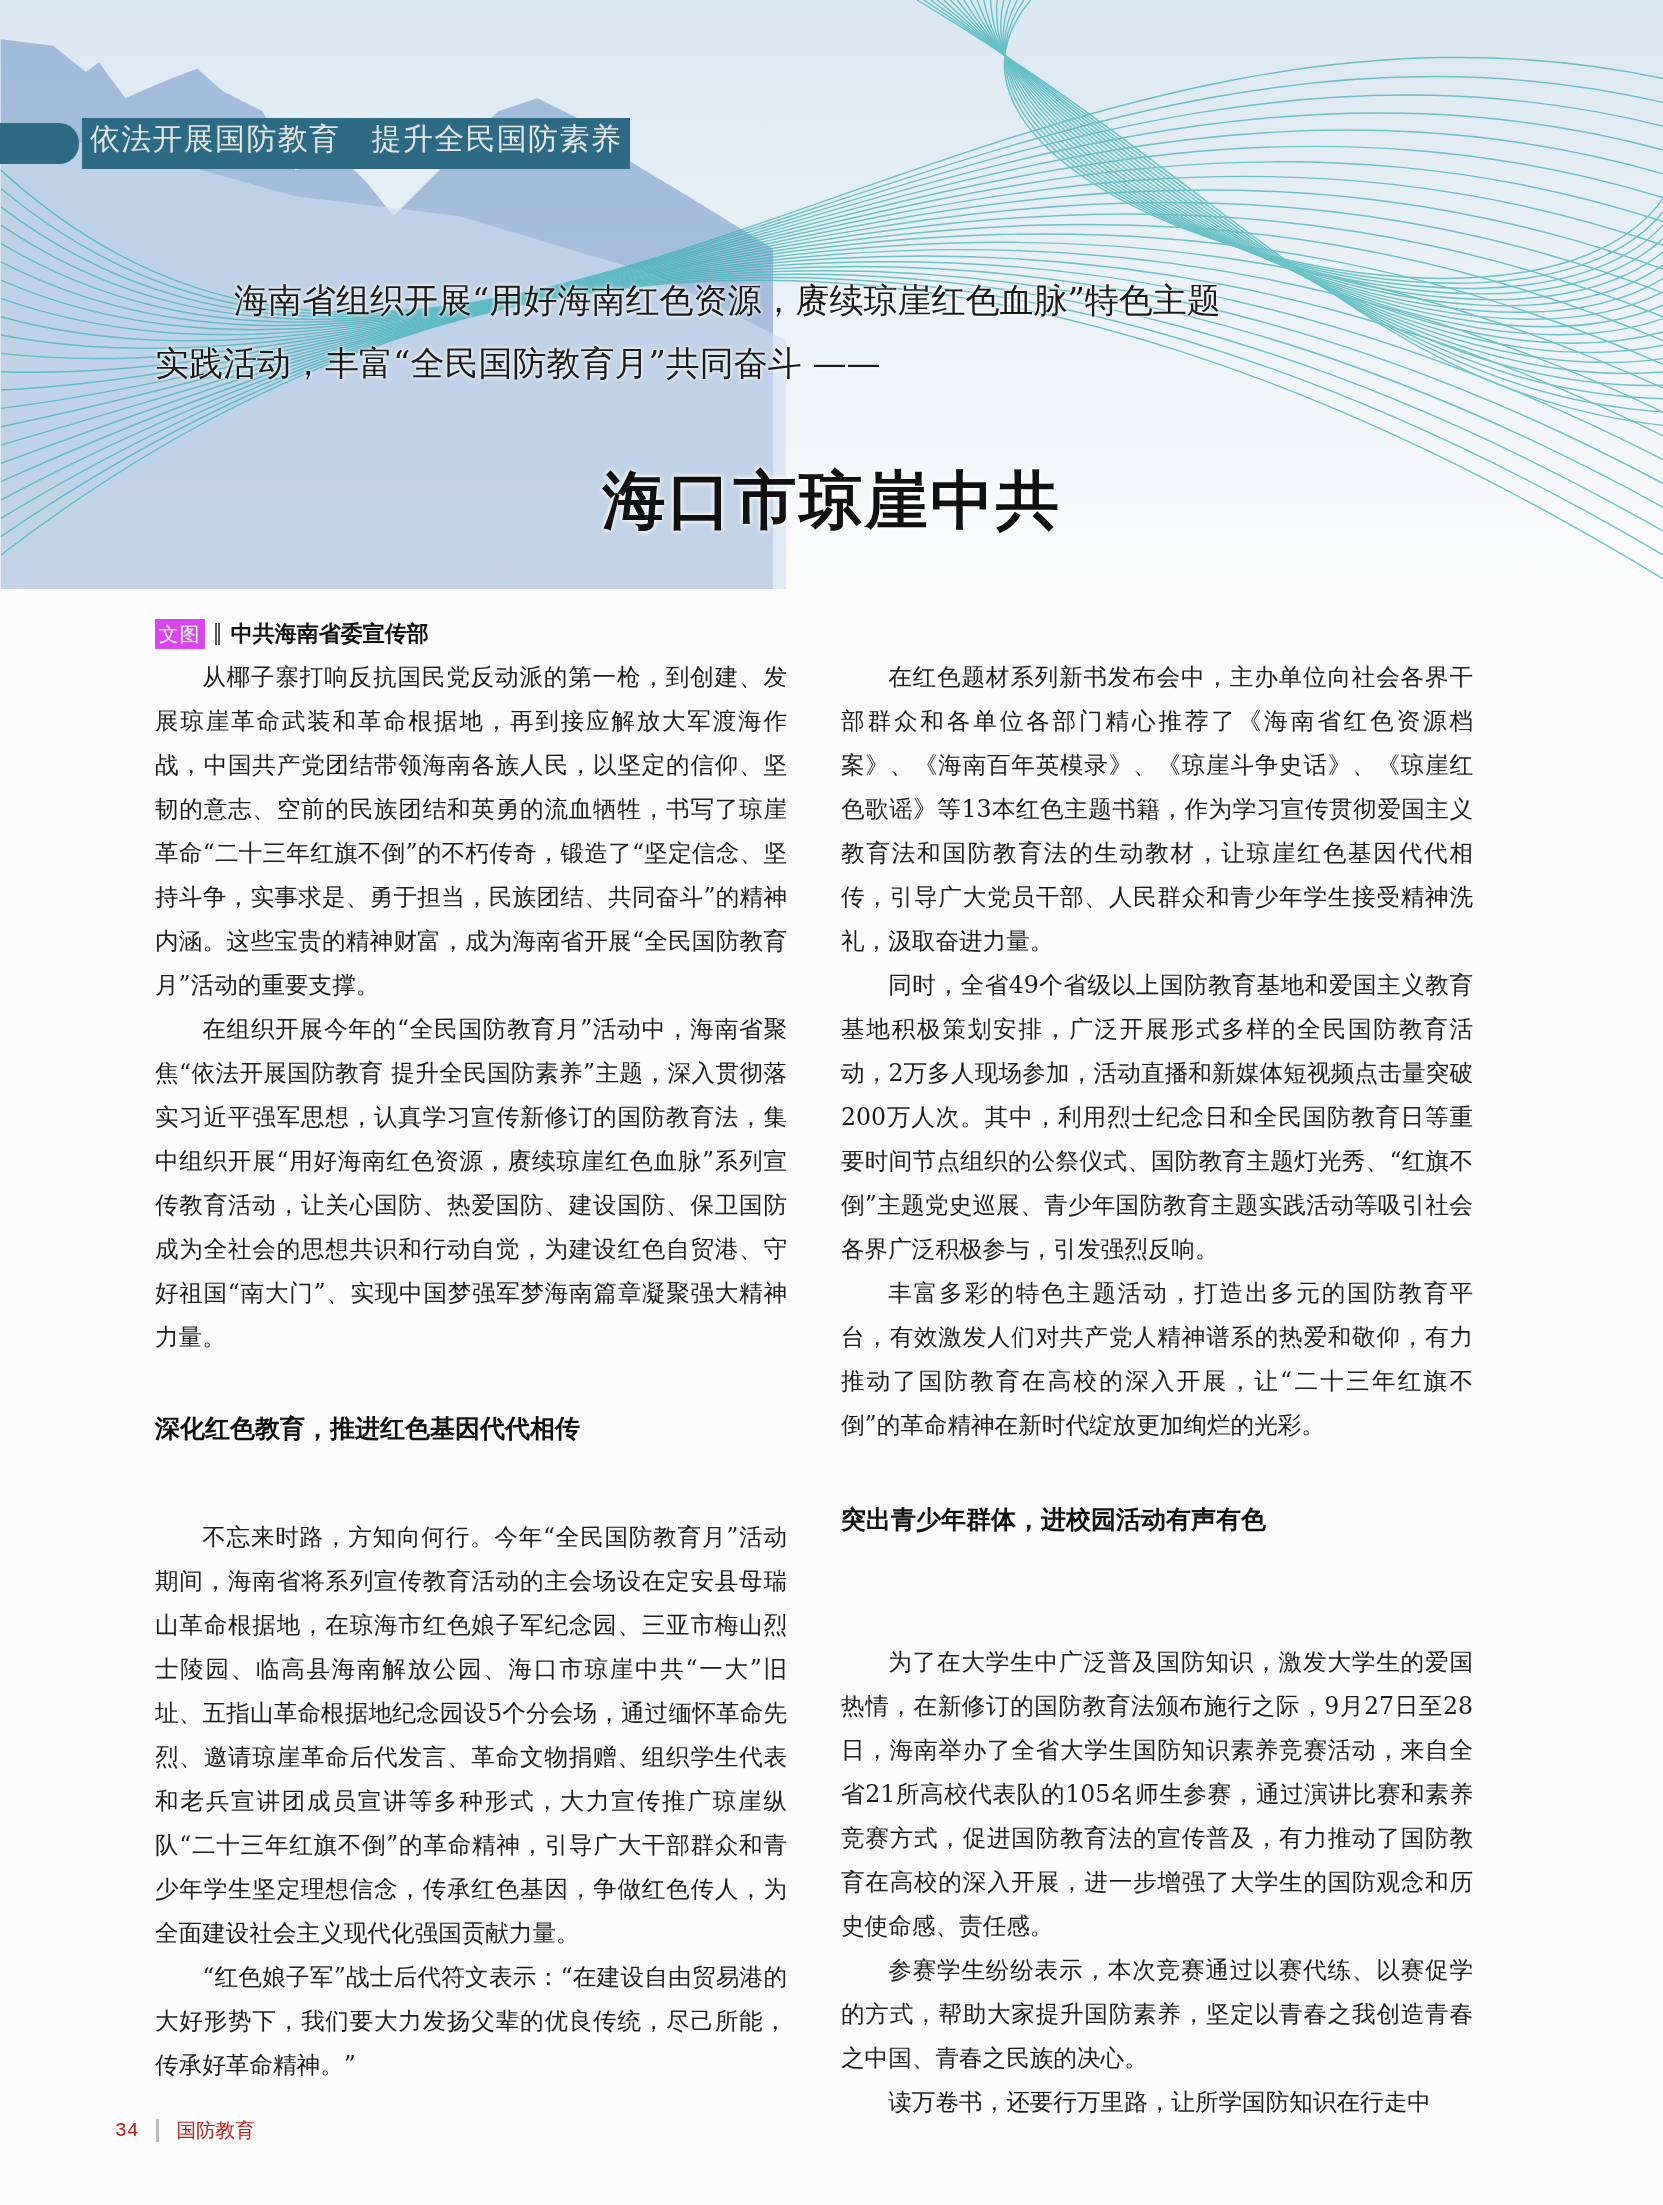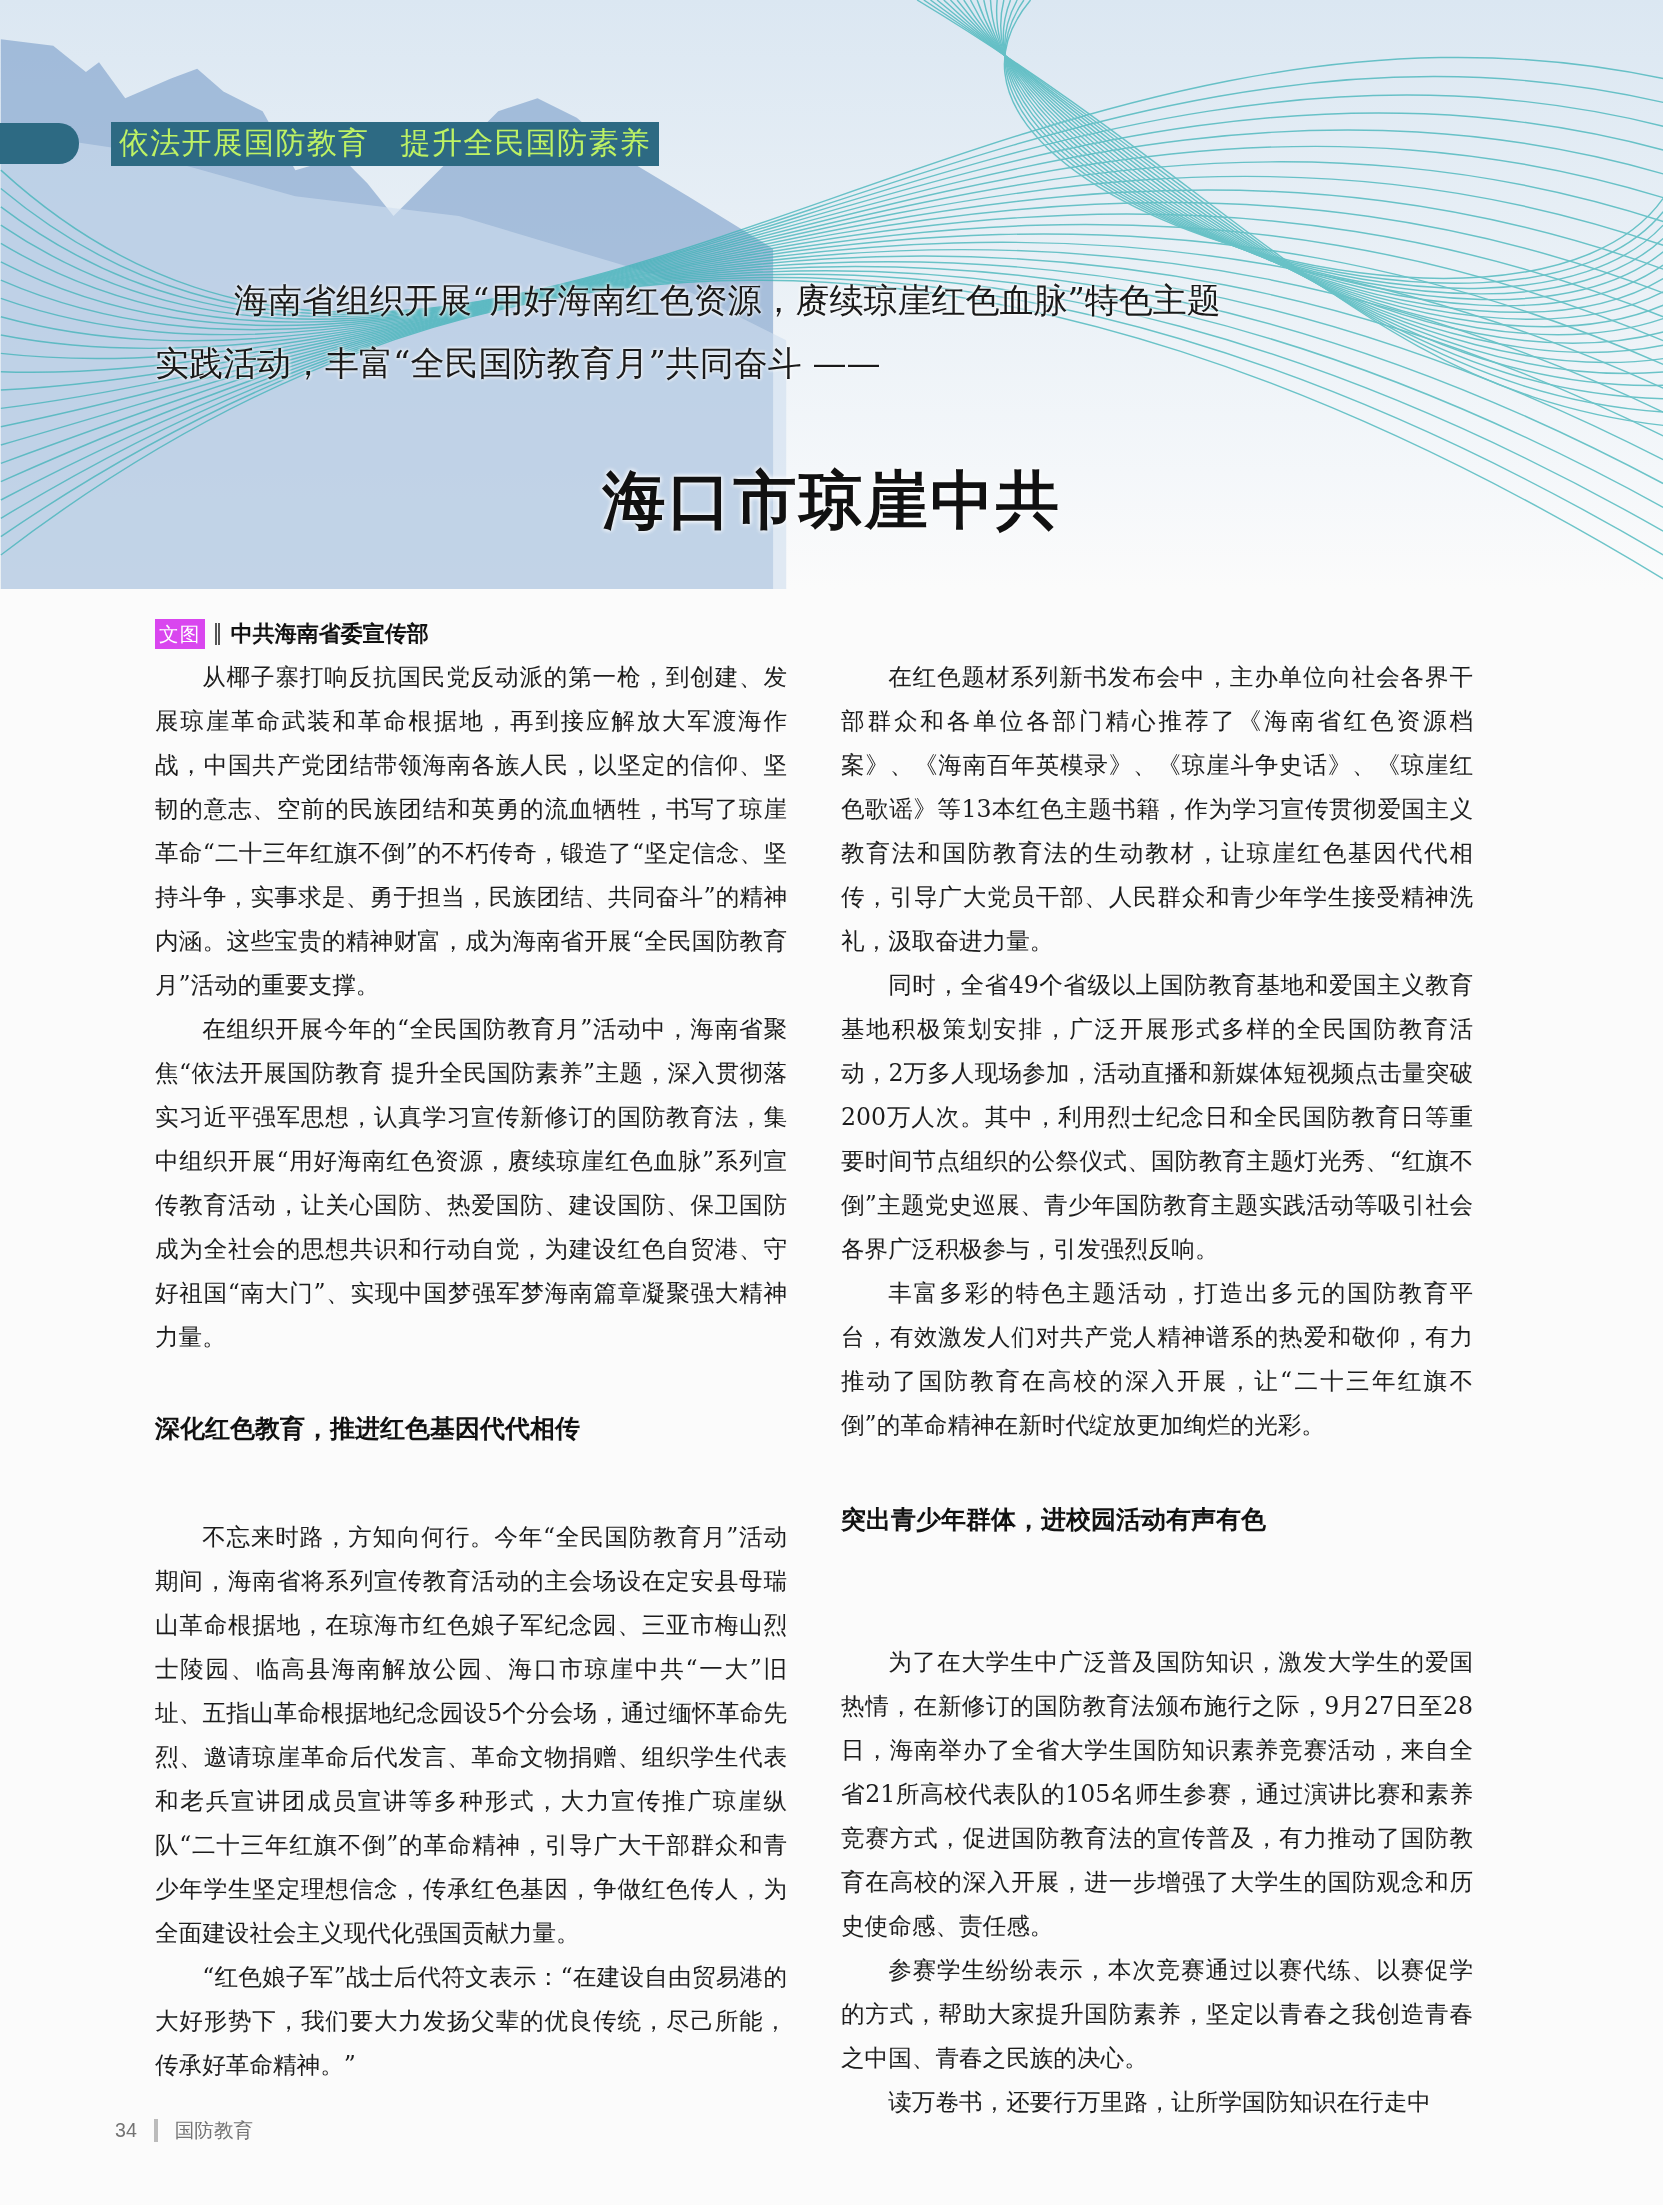--- a/index.html
+++ b/index.html
@@ -15,22 +15,22 @@
     overflow: hidden;
   }
   .banner svg { position: absolute; left: 0; top: 0; }
   .section-tab {
     position: absolute; left: 0; top: 123px; height: 41px; display: flex; align-items: center;
   }
   .section-tab .pill {
     width: 79px; height: 41px; background: #2d6a83; border-radius: 0 20px 20px 0;
   }
   .section-tab .label {
-    margin-left: 32px; height: 44px; line-height: 41px; padding: 0 7.9px;
-    background: #2d6a83; color: #bef264; font-size: 30px;
+    margin-left: 3px; height: 51px; line-height: 41px; padding: 0 7.9px;
+    background: #2d6a83; color: #e5e5e5; font-size: 30px;
     font-family: "DejaVu Sans", sans-serif; letter-spacing: 1.3px;
   }
   .intro {
     position: absolute; left: 155px; top: 269px; width: 1244px;
     font-size: 34px; line-height: 63px; color: #1a1a1a;
     text-shadow: 0 0 3.9px #fff, 0 0 3.9px #fff;
   }
   .intro .l1 { padding-left: 79px; display: block; }
   .main-title {
     position: absolute; left: 0; width: 1664px; top: 458px; text-align: center;
@@ -54,21 +54,21 @@
   .col.right { left: 841px; }
   .col p { margin: 0; text-indent: 2em; }
   .col h2 {
     margin: 0; font-family: "DejaVu Sans", sans-serif; font-weight: bold;
     font-size: 25px; text-align: left; color: #111;
   }
   .col.left h2 { margin-top: 48px; margin-bottom: 64px; }
   .col.right h2 { margin-top: 51px; margin-bottom: 98px; }
   .footer {
     position: absolute; left: 115px; top: 2117px; display: flex; align-items: center;
-    font-family: Liberation Sans, sans-serif; font-size: 19.6px; color: #737373;
+    font-family: Liberation Mono, monospace; font-size: 19.6px; color: #b91c1c;
   }
   .footer .bar { width: 3.9px; height: 23.6px; background: #bbb; margin: 0 17px; }
 </style>
 </head>
 <body>
 
 <div class="banner">
   <svg width="1664" height="589" viewBox="0 0 2540 900">
     <path d="M0 60 L80 70 L130 110 L150 95 L190 150 L260 120 L300 105 L340 140 L400 170 L450 260 L520 240 L560 280 L600 330 L640 290 L700 230 L760 170 L820 150 L880 180 L950 240 L1050 300 L1180 380 L1180 900 L0 900 Z" fill="#6f95c4" opacity="0.55"></path>
     <path d="M0 200 L200 230 L450 300 L700 330 L1000 420 L1200 520 L1200 900 L0 900 Z" fill="#cfdeee" opacity="0.6"></path>

